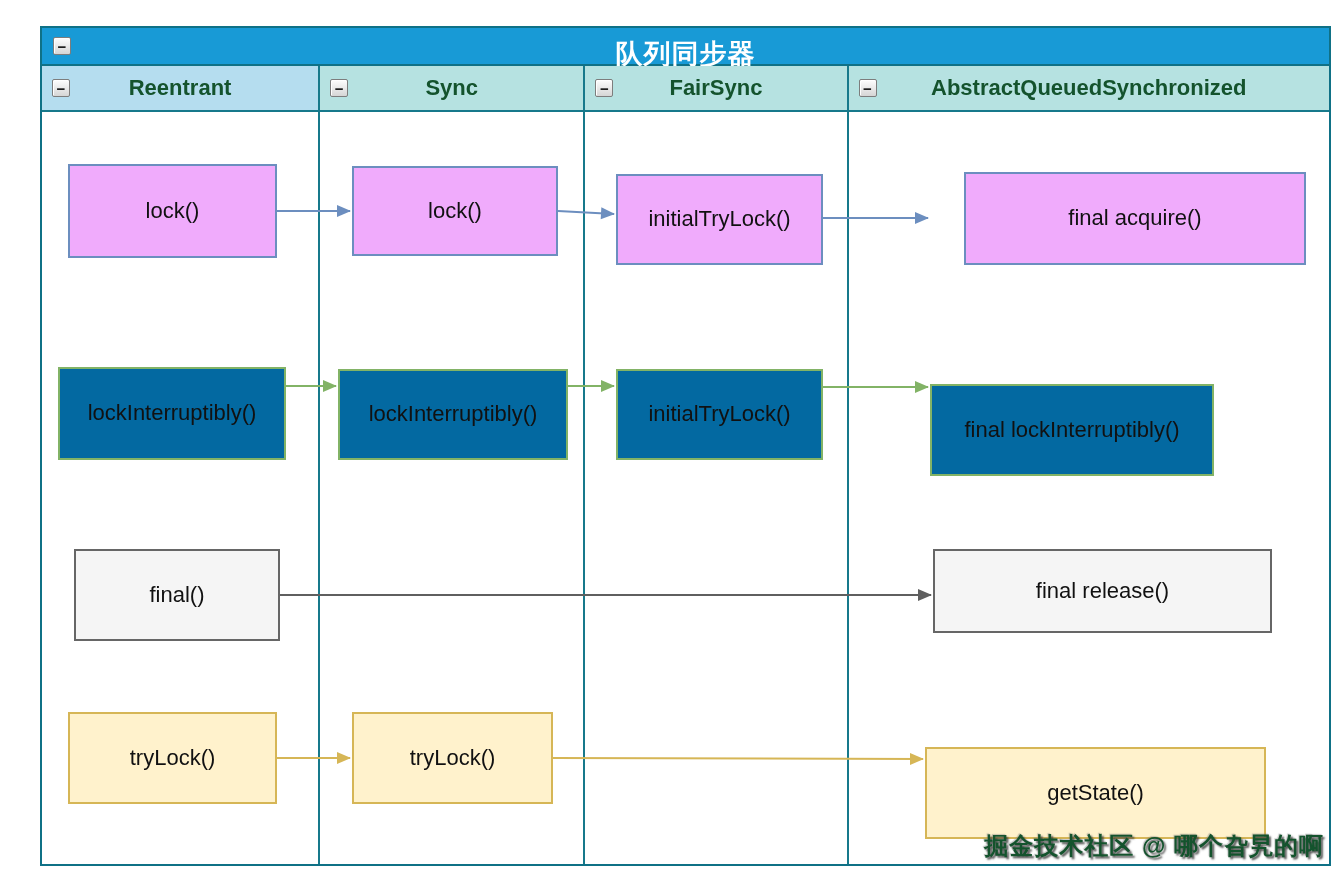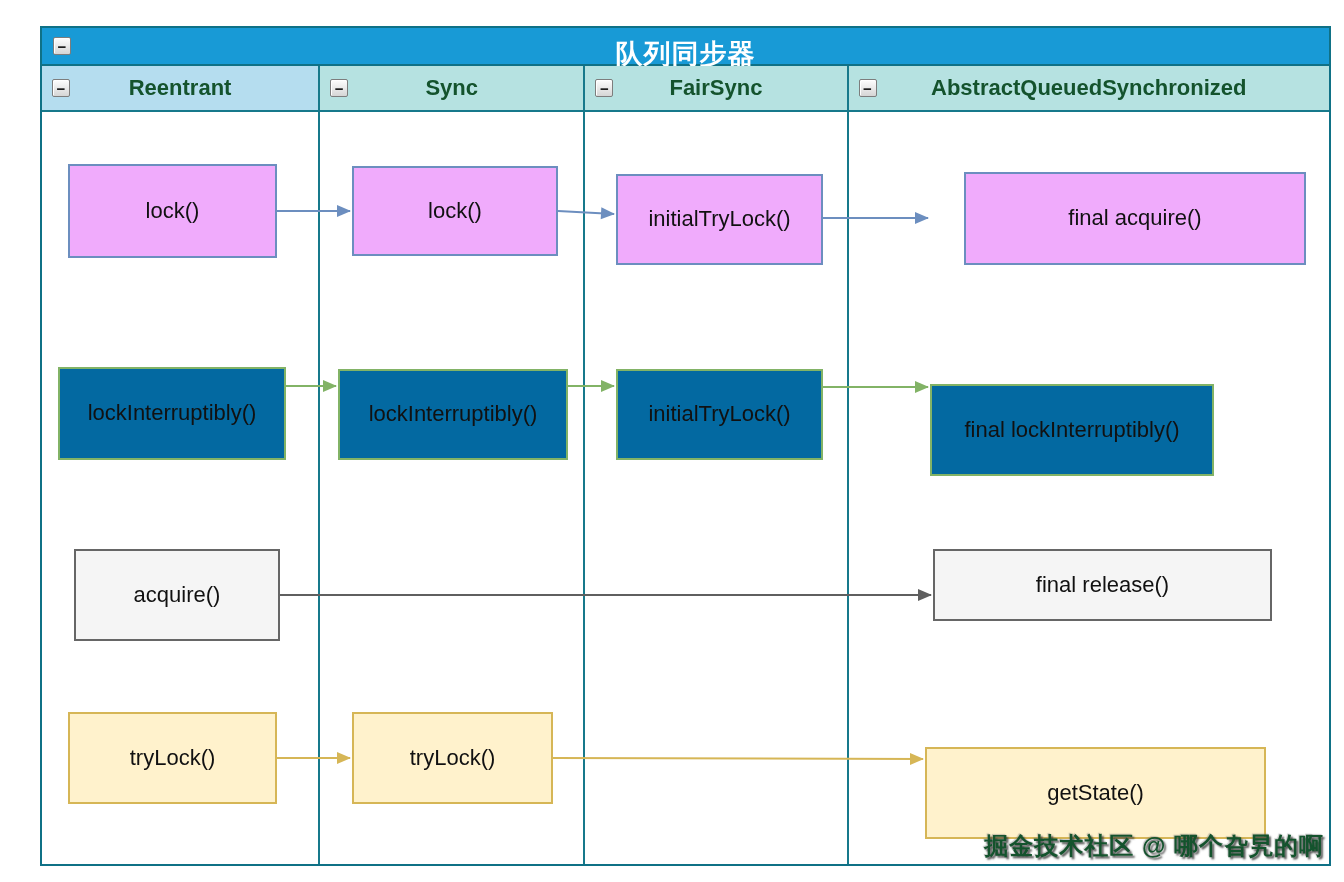--- a/index.html
+++ b/index.html
@@ -171,22 +171,22 @@
   <div class="node node-blue" style="left:68px;  top:164px; width:209px; height:94px">lock()</div>
   <div class="node node-blue" style="left:352px; top:166px; width:206px; height:90px">lock()</div>
   <div class="node node-blue" style="left:616px; top:174px; width:207px; height:91px">initialTryLock()</div>
   <div class="node node-blue" style="left:964px; top:172px; width:342px; height:93px">final acquire()</div>
 
   <div class="node node-green" style="left:58px;  top:339px; width:228px; height:93px">lockInterruptibly()</div>
   <div class="node node-green" style="left:338px; top:341px; width:230px; height:91px">lockInterruptibly()</div>
   <div class="node node-green" style="left:616px; top:341px; width:207px; height:91px">initialTryLock()</div>
   <div class="node node-green" style="left:930px; top:356px; width:284px; height:92px">final lockInterruptibly()</div>
 
-  <div class="node node-gray" style="left:74px;  top:549px; width:206px; height:92px">acquire()</div>
-  <div class="node node-gray" style="left:933px; top:549px; width:339px; height:72px">final release()</div>
+  <div class="node node-gray" style="left:74px;  top:549px; width:206px; height:92px">final()</div>
+  <div class="node node-gray" style="left:933px; top:549px; width:339px; height:84px">final release()</div>
 
   <div class="node node-yellow" style="left:68px;  top:712px; width:209px; height:92px">tryLock()</div>
   <div class="node node-yellow" style="left:352px; top:712px; width:201px; height:92px">tryLock()</div>
   <div class="node node-yellow" style="left:925px; top:747px; width:341px; height:92px">
     <span>getState()</span>
   </div>
 
   <svg class="edges" viewBox="0 0 1344 882" xmlns="http://www.w3.org/2000/svg">
     <defs>
       <marker id="arrow-blue" markerUnits="userSpaceOnUse" markerWidth="16" markerHeight="14" refX="14" refY="7" orient="auto">

